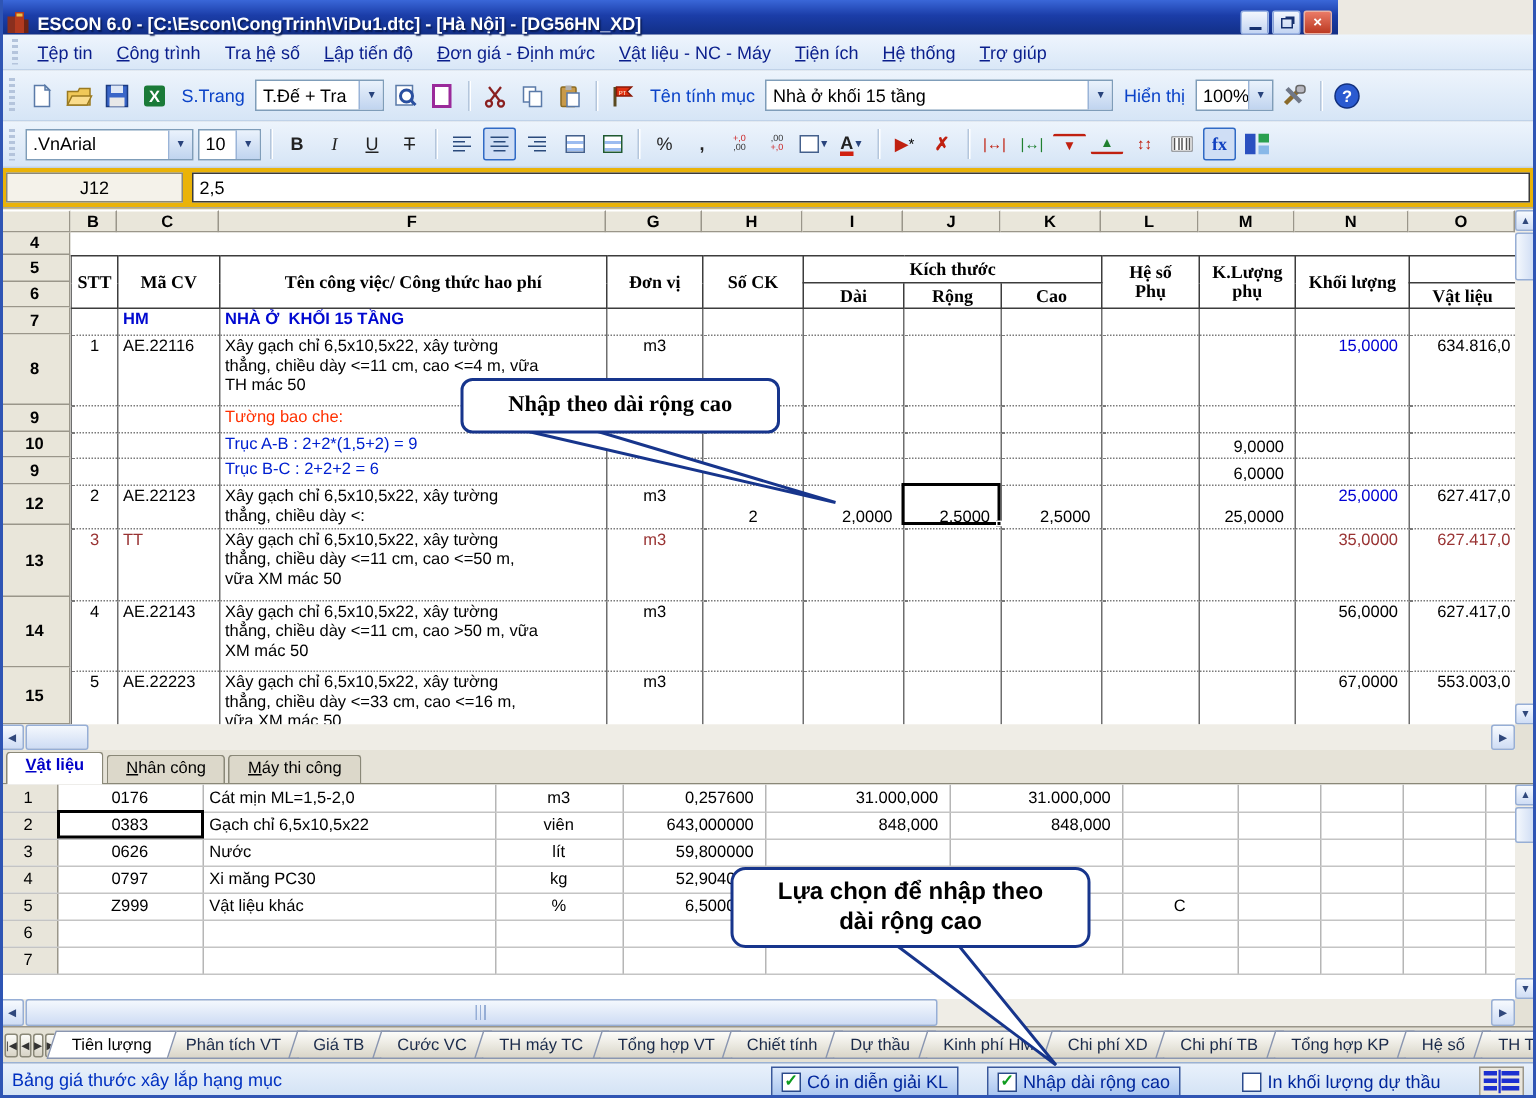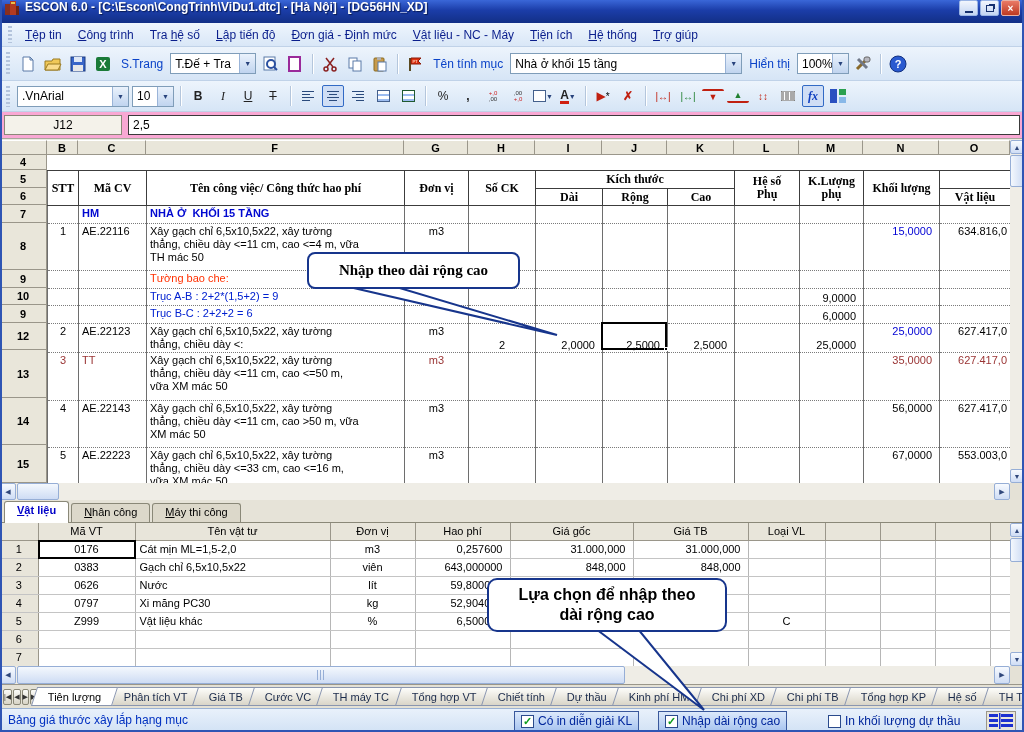--- a/index.html
+++ b/index.html
@@ -7,23 +7,23 @@
   body { font-family:"Liberation Sans", sans-serif; background:#fff; position:relative; }
   #app { position:absolute; inset:0; background:#ece9e2; }
 
   
   .frame { position:absolute; background:#2f55b4; z-index:70; pointer-events:none; }
   .frame.fl { left:0; top:0; width:2px; height:732px; }
   .frame.fr { right:0; top:0; width:2px; height:732px; }
   .frame.fb { left:0; bottom:0; width:1024px; height:2px; }
 
   
-  .titlebar { position:absolute; left:0; top:0; width:1024px; height:23px;
+  .titlebar { position:absolute; left:0; top:0; width:892px; height:23px;
     background:linear-gradient(180deg,#3a67d8 0%,#1b3da8 45%,#122f86 100%);
-    display:flex; align-items:flex-start; padding:0 4px; color:#fff; z-index:60; }
+    display:flex; align-items:flex-end; padding:0 4px; color:#fff; z-index:60; }
   .titlebar .ttl { font-size:12px; font-weight:bold; margin-left:5px; white-space:nowrap;
     text-shadow:1px 1px 1px #081b55; }
   .winbtns { margin-left:auto; display:flex; gap:2px; }
   .wb { width:19px; height:16px; border:1px solid #9ab4e4; border-radius:2px;
     background:linear-gradient(#f2f6fd,#c4d5f2); display:flex; align-items:center;
     justify-content:center; font-size:10px; color:#16306e; font-weight:bold; }
   .wb.close { background:linear-gradient(#ea7a66,#bc3a22); border-color:#e8b2a4; color:#fff; }
   .wb .minln { width:8px; height:2px; background:#16306e; margin-top:8px; }
   .wb .rest { width:8px; height:7px; border:1px solid #16306e; box-shadow:2px -2px 0 -1px #16306e; }
 
@@ -52,25 +52,25 @@
   .tbtn { min-width:22px; height:22px; display:inline-flex; align-items:center;
     justify-content:center; border-radius:2px; font-size:12px; color:#222; }
   .tbtn.pressed { background:#cfdef5; border:1px solid #316ac5; }
   .ico { display:inline-flex; align-items:center; justify-content:center; }
   .alines { display:flex; flex-direction:column; gap:2px; }
   .alines i { display:block; height:1px; background:#2a4a7c; }
   .minitable { width:13px; height:12px; border:1px solid #44608c;
     background:linear-gradient(#fff 0 3px,#9cbcf0 3px 5px,#fff 5px 8px,#9cbcf0 8px 10px,#fff 10px); }
   .dec { font-size:6px; line-height:6px; text-align:center; color:#333; }
   .dec .red { color:#c22; }
-  .fx { font-style:italic; font-weight:bold; color:#1040c0; font-family:"Liberation Serif",serif; }
+  .fx { font-weight:bold; color:#1040c0; font-family:"Liberation Serif",serif; }
 
   
   .fbar { position:absolute; left:0; top:112px; width:1024px; height:27px;
-    background:#f9a8d4; border-bottom:1px solid #a8a89c; display:flex;
+    background:#eab308; border-bottom:1px solid #a8a89c; display:flex;
     align-items:center; padding:2px 4px; gap:6px; }
   .namebox { width:118px; height:20px; background:#f4f2ea; border:1px solid #8a8878;
     font-size:12px; display:flex; align-items:center; justify-content:center; color:#000; }
   .finput { flex:1; height:20px; background:#fff; border:1px solid #3a3a3a;
     font-size:12px; font-family:"Liberation Sans",sans-serif; padding:0 4px; color:#000; }
 
   
   .grid-wrap { position:absolute; left:0; top:140px; width:1010px; height:343px;
     background:#fff; overflow:hidden; }
   .colhdrs { position:absolute; left:0; top:0; height:15px; display:flex; }
@@ -655,34 +655,20 @@
         <col style="width:95px">
           <col style="width:123px">
           <col style="width:115px">
           <col style="width:77px">
         <col style="width:55px">
           <col style="width:55px">
           <col style="width:55px">
           <col style="width:20px">
       </colgroup>
       <tbody>
-        <tr class="dh">
-          <td></td>
-          <td>Mã VT</td>
-          <td>Tên vật tư</td>
-          <td>Đơn vị</td>
-          <td>Hao phí</td>
-          <td>Giá gốc</td>
-          <td>Giá TB</td>
-          <td>Loại VL</td>
-          <td></td>
-            <td></td>
-            <td></td>
-            <td></td>
-        </tr>
         <tr>
           <td class="rn">1</td>
           <td class="c">0176</td>
           <td class="l">Cát mịn ML=1,5-2,0</td>
           <td class="c">m3</td>
           <td class="r">0,257600</td>
           <td class="r">31.000,000</td>
           <td class="r">31.000,000</td>
           <td class="c"></td>
           <td></td>

